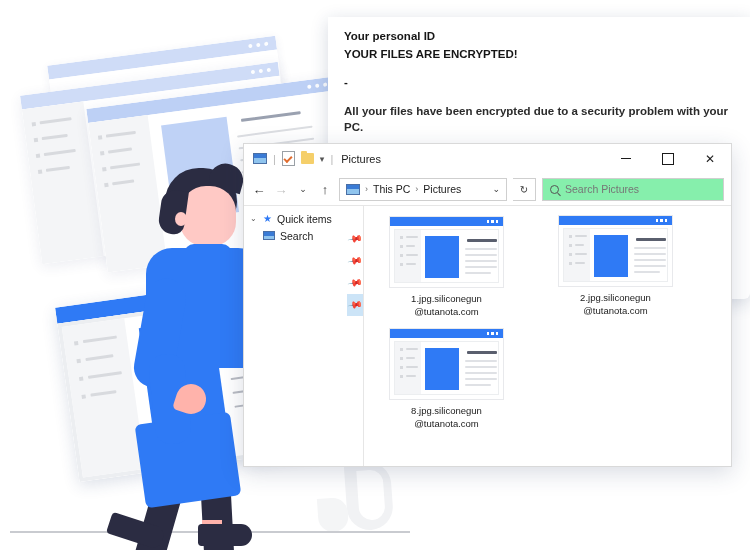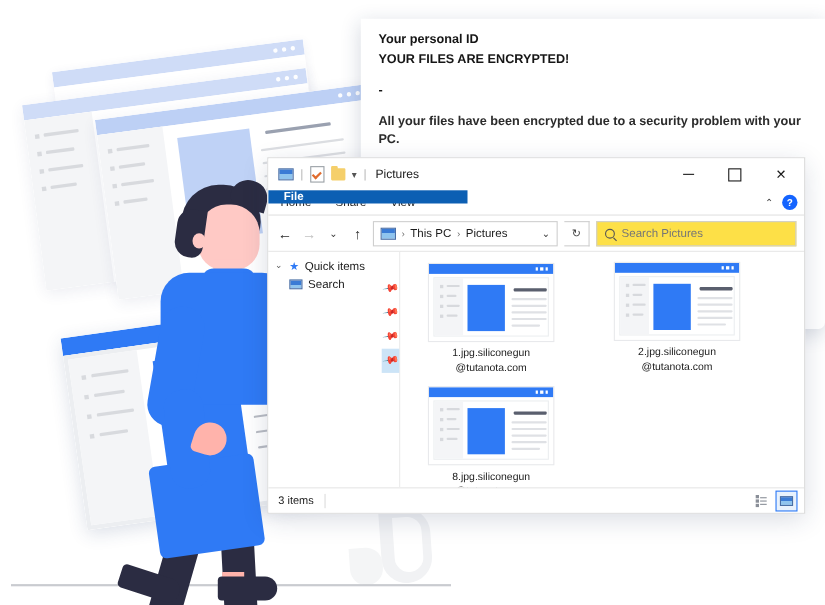--- a/index.html
+++ b/index.html
@@ -150,21 +150,21 @@
   .exp-nav{height:32px;display:flex;align-items:center;gap:6px;padding:0 7px;background:#ffffff;}
   .navbtn{width:16px;display:flex;align-items:center;justify-content:center;font-size:13px;color:#2b2b2b;}
   .navbtn.dim{color:#c2c2c2;}
   .navbtn.small{font-size:9px;color:#3a3a3a;}
   .crumb{flex:1;height:21px;border:1px solid #cfcfcf;background:#fff;display:flex;align-items:center;
          padding:0 6px;gap:5px;font-size:10.5px;color:#1b1b1b;max-width:246px;}
   .crumb .sepr{color:#6b6b6b;font-size:9px;}
   .crumb .dd{margin-left:auto;font-size:9px;color:#3a3a3a;}
   .refresh{width:22px;height:21px;border:1px solid #cfcfcf;border-left:none;background:#fff;
            display:flex;align-items:center;justify-content:center;font-size:10px;color:#3a3a3a;}
-  .search{width:166px;height:21px;border:1px solid #cfcfcf;background:#fde047;display:flex;align-items:center;
+  .search{width:166px;height:21px;border:1px solid #cfcfcf;background:#86efac;display:flex;align-items:center;
           gap:6px;padding:0 7px;font-size:10.5px;color:#767676;}
   .mag{width:7px;height:7px;border:1.3px solid #555;border-radius:50%;position:relative;display:block;}
   .mag:after{content:"";position:absolute;right:-3px;bottom:-3px;width:4px;height:1.3px;background:#555;transform:rotate(45deg);}
 
   .exp-main{flex:1;display:flex;border-top:1px solid #e6e6e6;min-height:0;}
   .exp-side{width:119px;border-right:1px solid #e6e6e6;position:relative;background:#ffffff;}
   .tree-row{display:flex;align-items:center;gap:5px;height:17px;padding-left:6px;font-size:10.5px;color:#1b1b1b;}
   .tw{font-size:8px;color:#5a5a5a;width:8px;}
   .star{color:#2f7af5;font-size:10px;}
   .ic-desk{width:12px;height:9px;background:linear-gradient(#3a7bd5 0 55%,#8fc4ee 55% 100%);
@@ -359,30 +359,20 @@
         <span class="sep">|</span>
       </div>
       <span class="exp-name">Pictures</span>
       <div class="winbtns">
         <span class="winbtn min"></span>
         <span class="winbtn max"></span>
         <span class="winbtn">✕</span>
       </div>
     </div>
 
-    <div class="exp-ribbon">
-      <span class="tab file">File</span>
-      <span class="tab">Home</span>
-      <span class="tab">Share</span>
-      <span class="tab">View</span>
-      <div class="ribbon-right">
-        <span class="chev">⌃</span>
-        <span class="help">?</span>
-      </div>
-    </div>
 
     <div class="exp-nav">
       <span class="navbtn">←</span>
       <span class="navbtn dim">→</span>
       <span class="navbtn small">⌄</span>
       <span class="navbtn">↑</span>
       <div class="crumb">
         <span class="ic-pic"></span>
         <span class="sepr">›</span>
         <span>This PC</span>
@@ -525,38 +515,15 @@
           </div>
           <div class="fname">
             <div>8.jpg.siliconegun</div>
             <div>@tutanota.com</div>
           </div>
         </div>
 
       </div>
     </div>
 
-    <div class="exp-status">
-      <span class="items">3 items</span>
-      <span class="status-sep"></span>
-      <div class="viewbtns">
-        <span class="vbtn">
-          <span class="ic-det">
-            <span class="c">
-                <i></i>
-                <i></i>
-                <i></i>
-              </span>
-            <span class="c c2">
-                <i></i>
-                <i></i>
-                <i></i>
-              </span>
-          </span>
-        </span>
-        <span class="vbtn sel">
-          <span class="ic-big"></span>
-        </span>
-      </div>
-    </div>
 
   </div>
 </div>
 
 </body></html>

